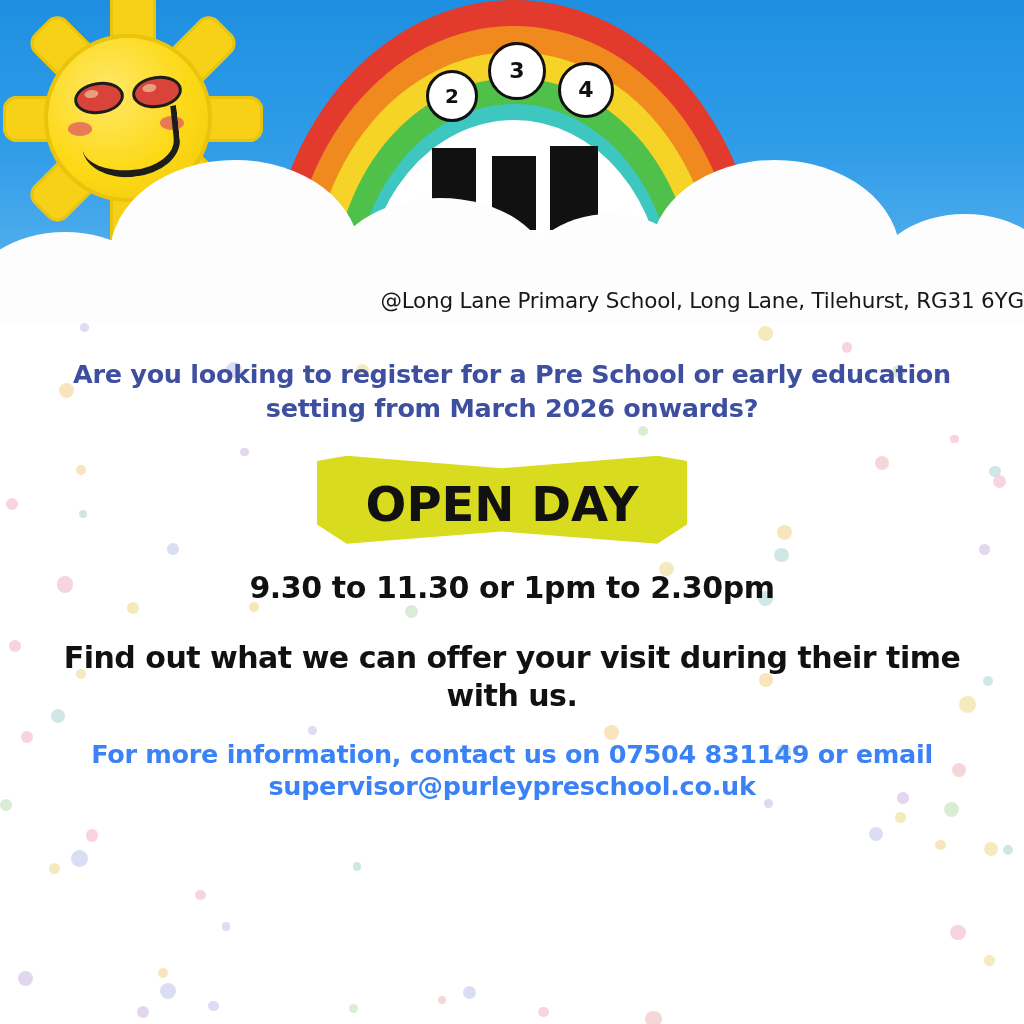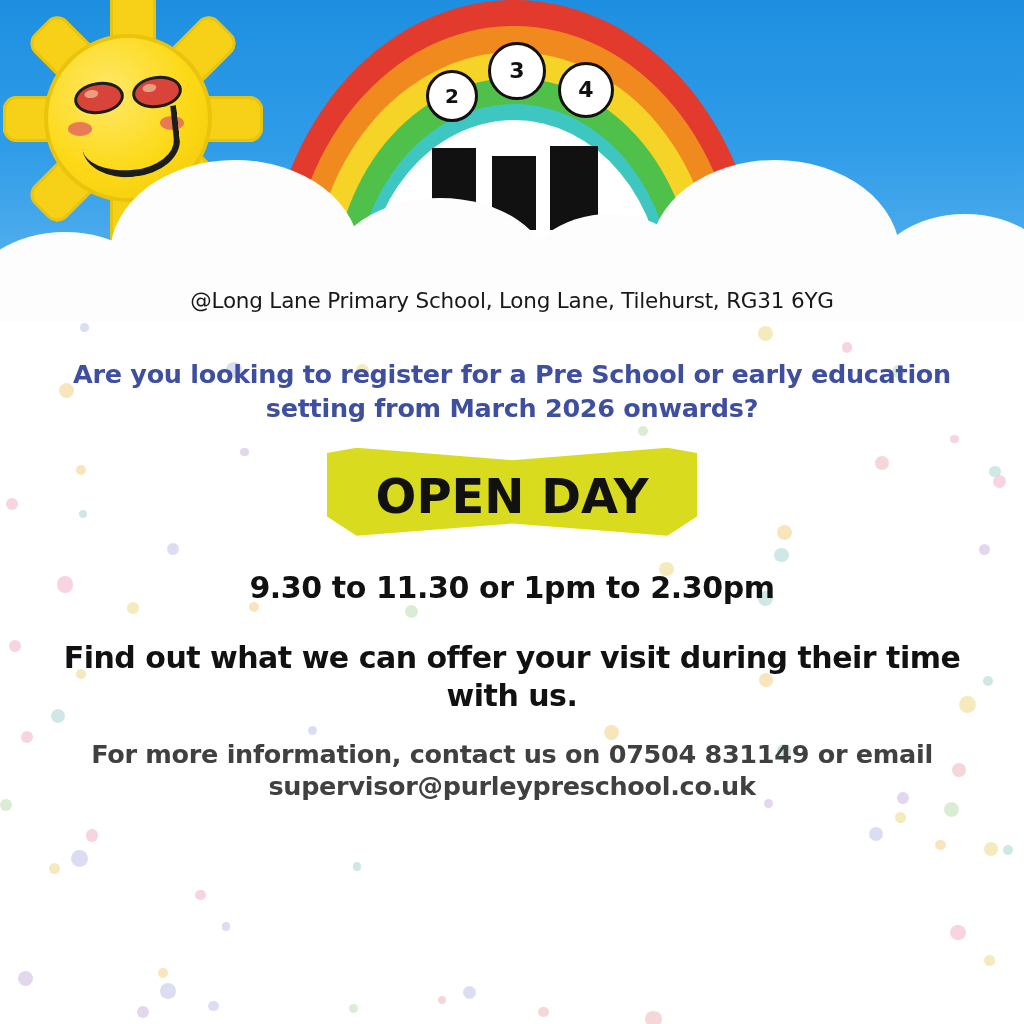--- a/index.html
+++ b/index.html
@@ -215,21 +215,21 @@
     z-index: 5;
     text-align: center;
     padding: 0 34px;
   }
 
   .addr {
     position: absolute;
     z-index: 6;
     top: 288px;
     width: 1024px;
-    text-align: center;
+    text-align: right;
     font-size: 21.5px;
     color: #18181a;
     font-family: "DejaVu Sans", sans-serif;
     letter-spacing: -0.2px;
   }
 
   .line1 {
     margin-top: 16px;
     font-size: 25.5px;
     color: #3f4fa0;
@@ -252,24 +252,25 @@
     letter-spacing: -0.4px;
   }
   .banner-wrap {
     position: relative;
     margin-top: 14px;
     height: 96px;
   }
   .banner {
     position: absolute;
     left: 50%;
-    top: 8px;
+    top: 16px;
     transform: translateX(-50%);
     width: 370px;
     height: 88px;
+    padding-left: 20px;
   }
   .banner-shape {
     position: absolute;
     left: 0; top: 0;
     width: 370px;
     height: 88px;
     background: #d9dc1e;
     clip-path: polygon(0% 6%, 8% 0%, 50% 14%, 92% 0%, 100% 6%, 100% 78%, 92% 100%, 50% 86%, 8% 100%, 0% 78%);
   }
   .banner-text {
@@ -308,21 +309,21 @@
     margin-top: 34px;
     font-size: 30px;
     color: #111;
     font-weight: 700;
     line-height: 1.28;
     letter-spacing: -0.5px;
   }
   .contact {
     margin-top: 22px;
     font-size: 25.5px;
-    color: #404040;
+    color: #3b82f6;
     font-weight: 700;
     line-height: 1.28;
     letter-spacing: -0.3px;
   }
 </style>
 </head>
 <body>
 
 <div class="poster">
 

